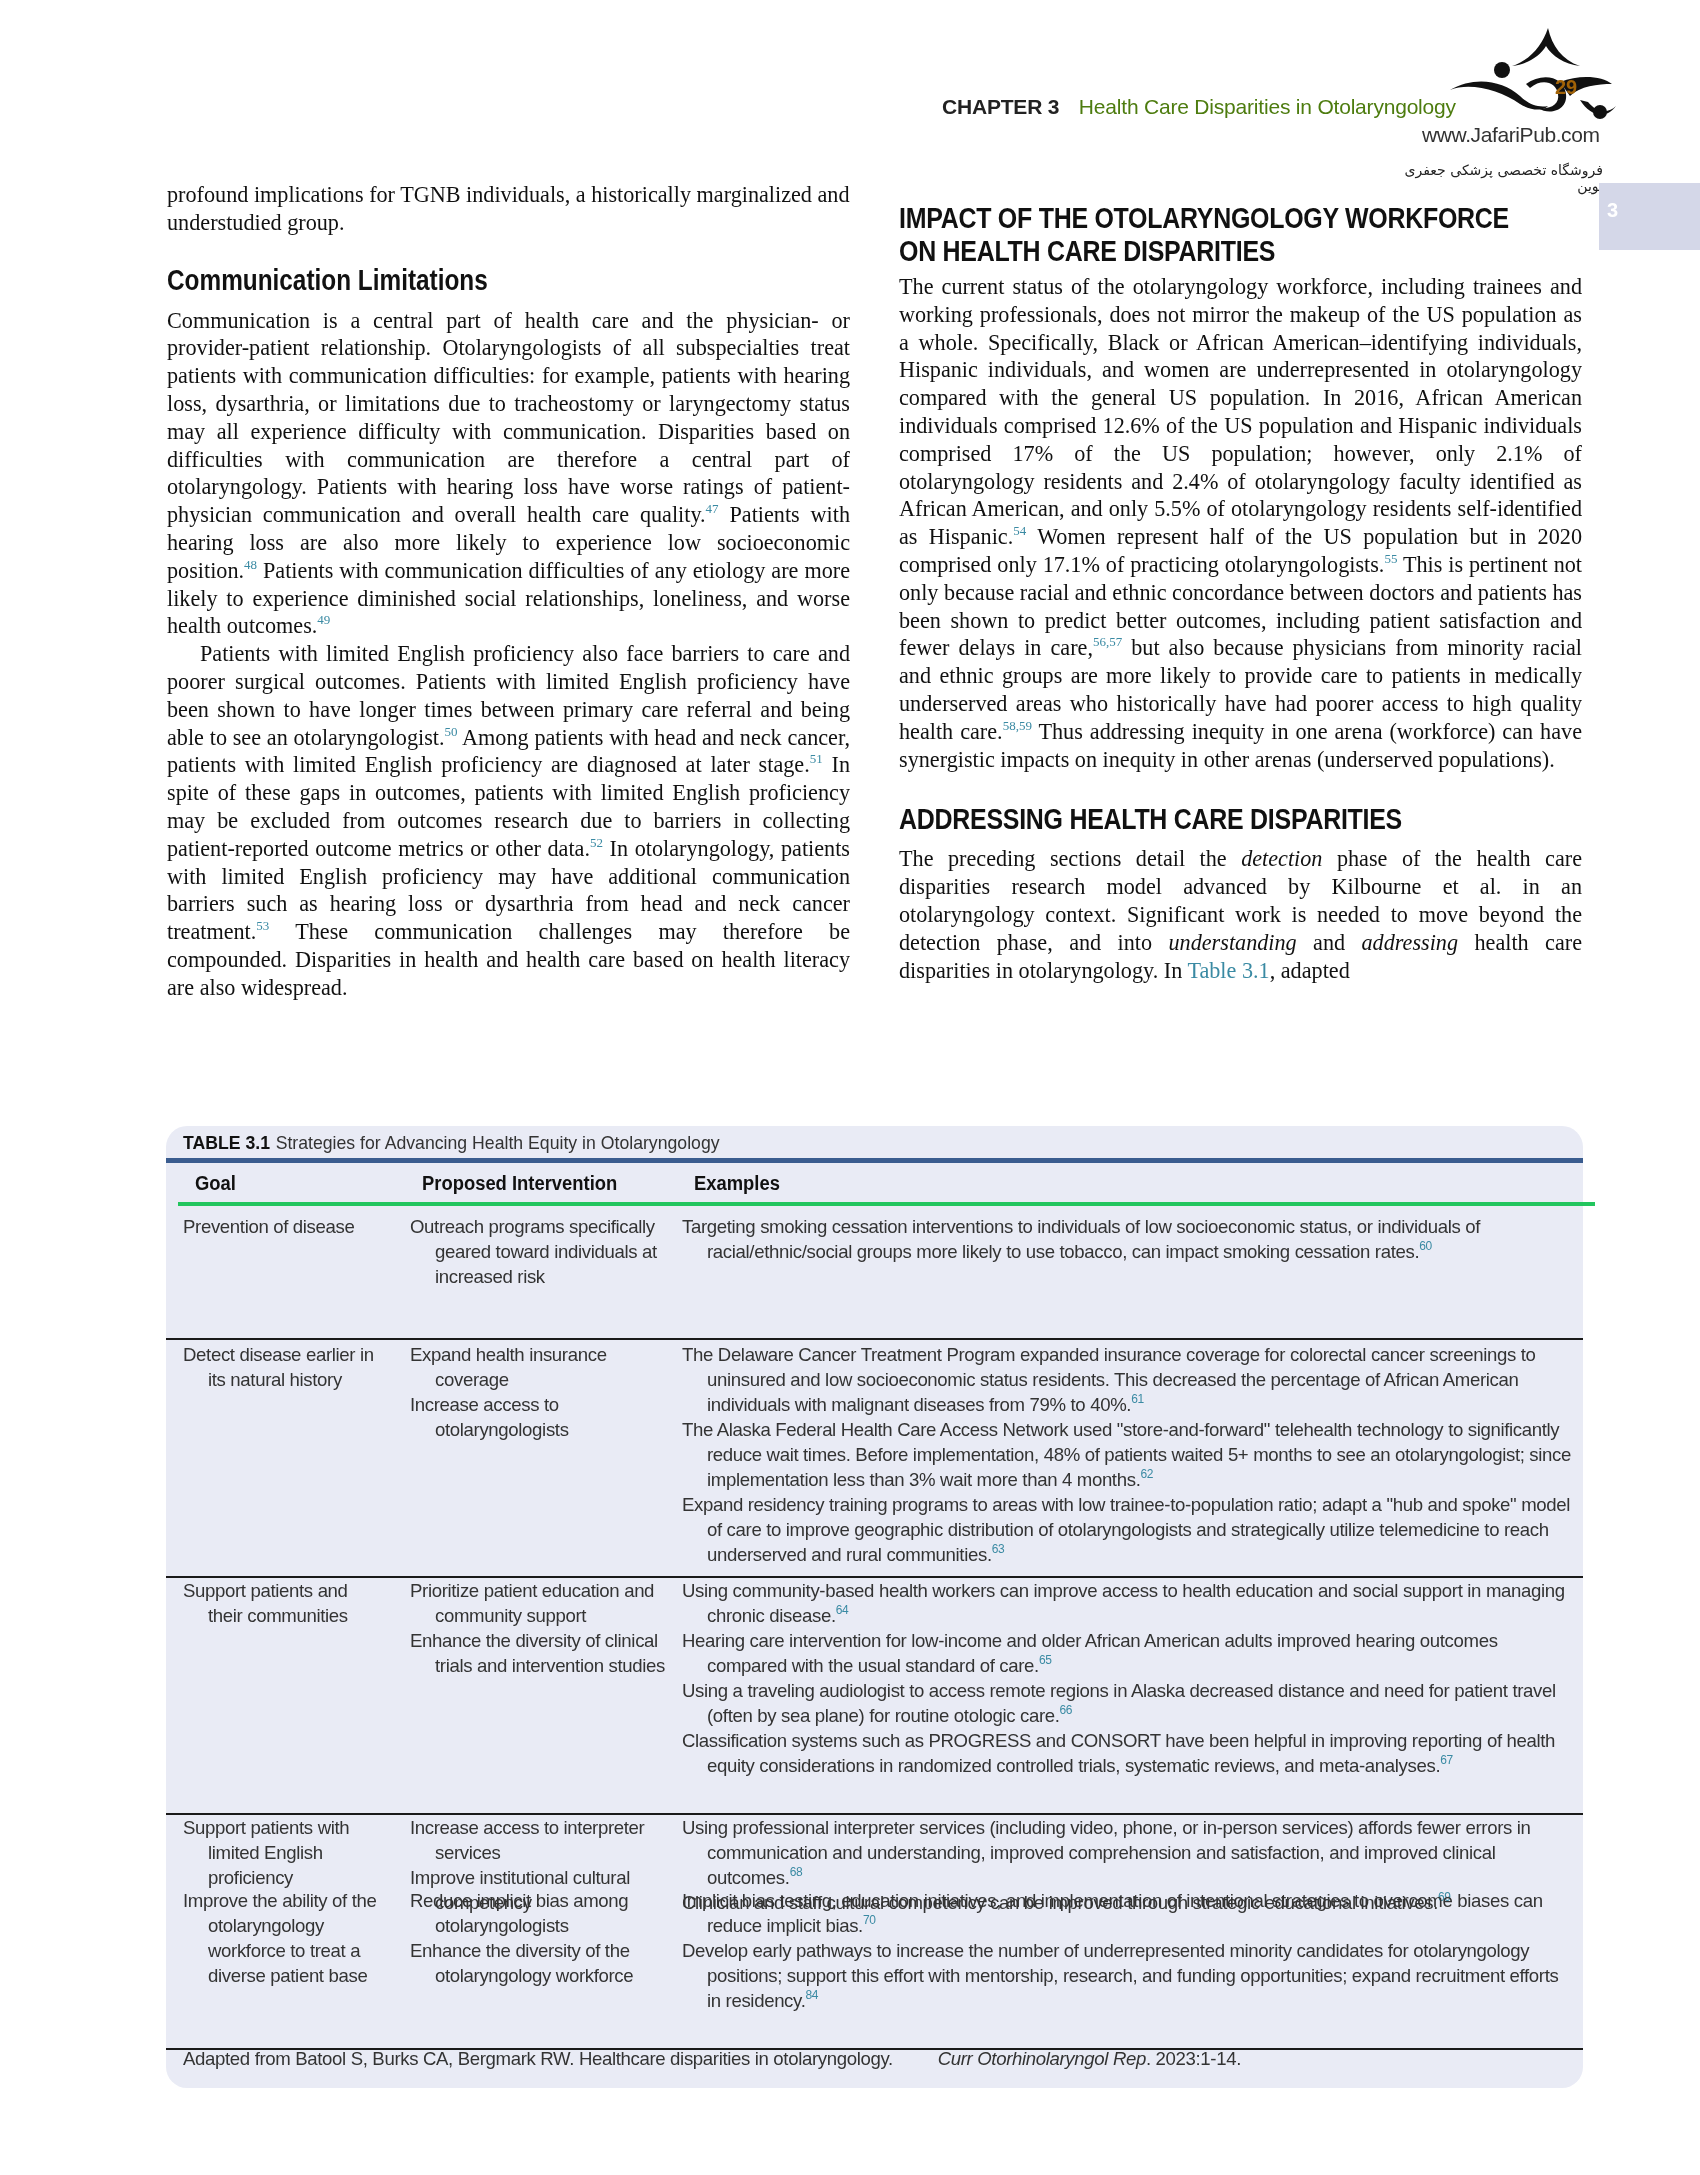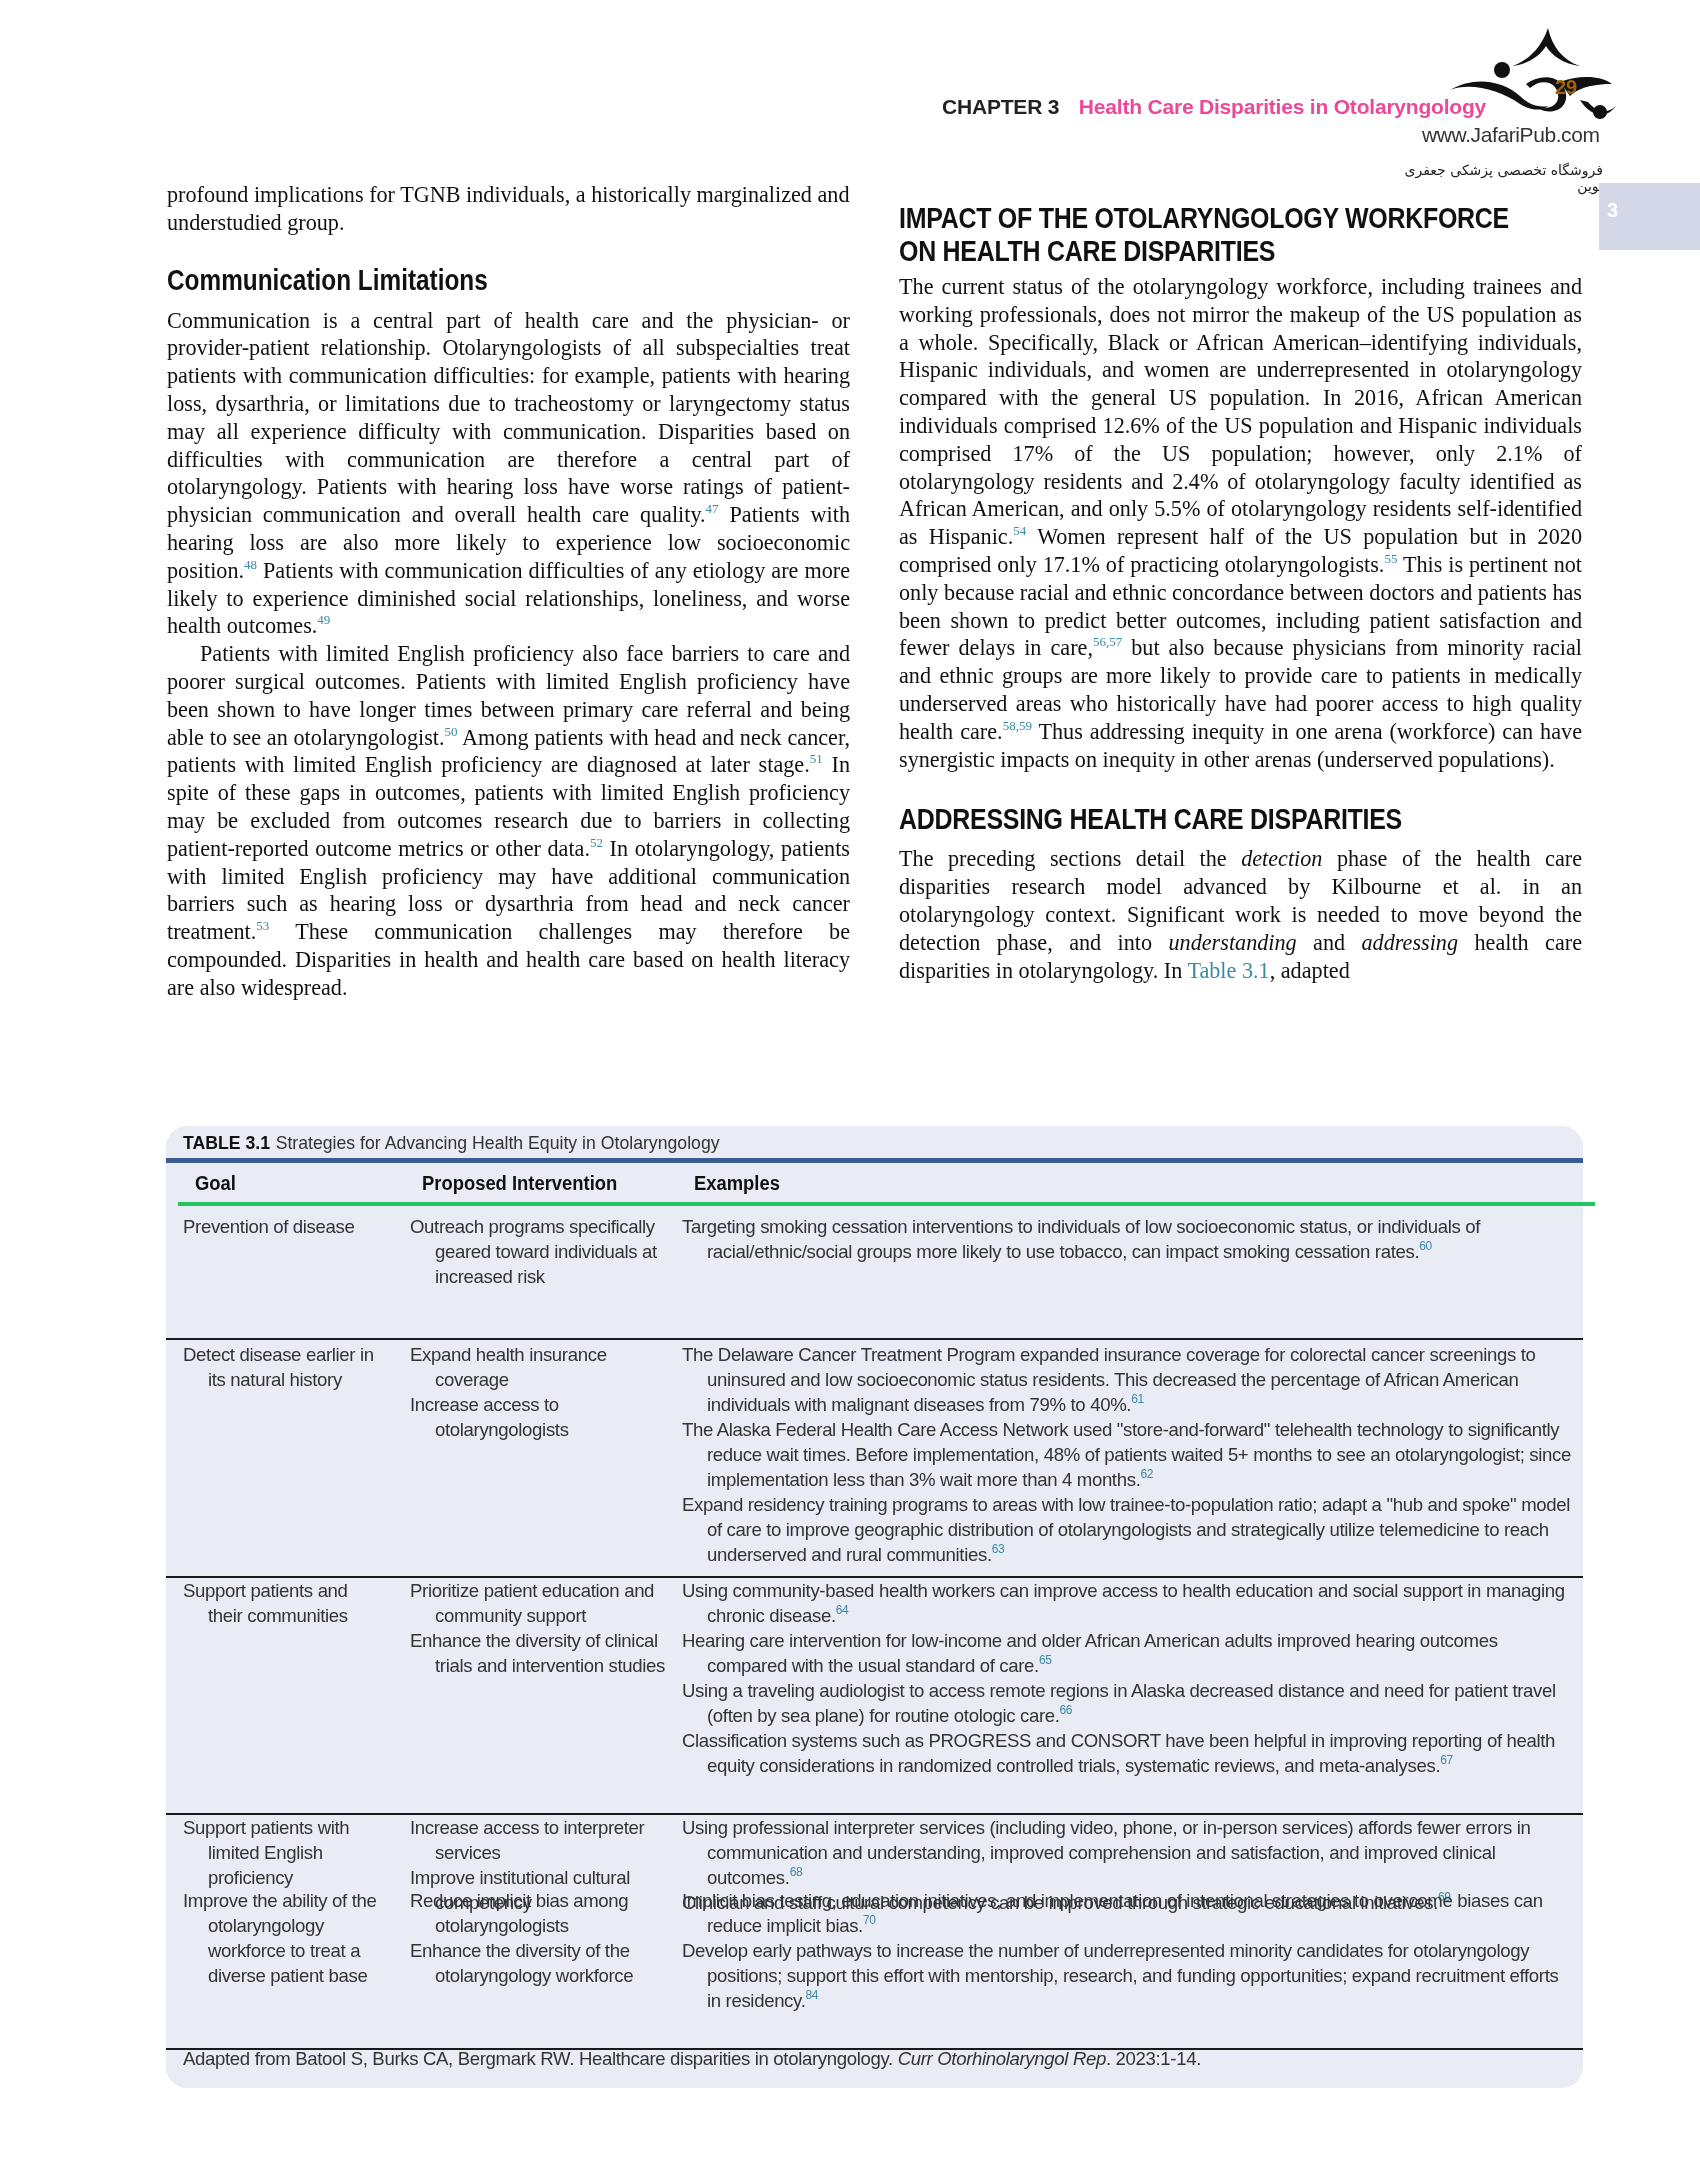--- a/index.html
+++ b/index.html
@@ -5,21 +5,21 @@
   html, body { margin: 0; padding: 0; background: #ffffff; }
   body { width: 1700px; height: 2175px; position: relative; overflow: hidden; color: #111; }
 
   
   .running-head {
     position: absolute; left: 942px; top: 95px; height: 30px;
     font-family: "Liberation Sans", sans-serif; font-size: 21px; color: #222;
     white-space: nowrap; letter-spacing: -0.2px;
   }
   .running-head .chap { font-weight: bold; margin-right: 14px; }
-  .running-head .title { font-weight: bold; color: #ec4899; }
+  .running-head .title { font-weight: normal; color: #4d7c0f; }
   .page-num {
     position: absolute; left: 1555px; top: 76px;
     font-family: "Liberation Sans", sans-serif; font-weight: bold; font-size: 20px; color: #a16207;
   }
 
   
   .wm-logo { position: absolute; left: 1430px; top: 24px; width: 186px; height: 104px; }
   .wm-url {
     position: absolute; left: 1422px; top: 123px;
     font-family: "Liberation Sans", sans-serif; font-size: 21px; color: #333; letter-spacing: -0.4px;
@@ -101,21 +101,21 @@
   .cell.c1 { left: 17px; width: 200px; }
   .cell.c2 { left: 244px; width: 255px; }
   .cell.c3 { left: 516px; width: 890px; }
   .hang { padding-left: 25px; text-indent: -25px; margin: 0; }
   .cell sup.ref { font-family: "Liberation Sans", sans-serif; font-size: 12px; top: -8px; color: #3a8aa3; }
 
   .tbl-footnote {
     position: absolute; left: 17px; top: 922px; font-size: 18.6px; color: #333; white-space: nowrap;
     letter-spacing: -0.35px;
   }
-  .tbl-footnote i { font-style: italic; }
+  .tbl-footnote i { font-style: italic; margin-left: 40px; }
 </style>
 </head>
 <body>
 
 <div class="running-head">
   <span class="chap">CHAPTER 3</span>
   <span class="title">Health Care Disparities in Otolaryngology</span>
 </div>
 
 <svg class="wm-logo" viewBox="0 0 186 104">

